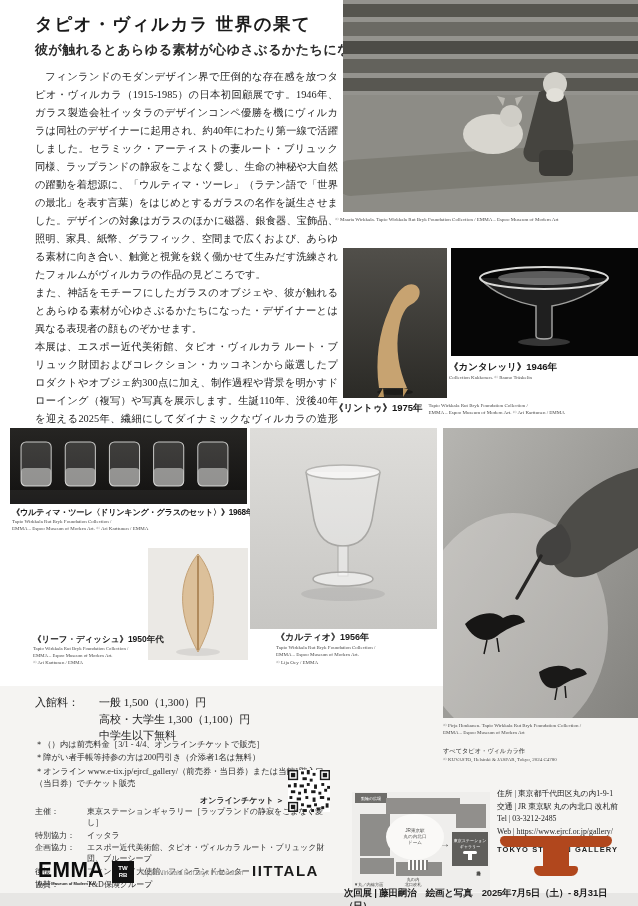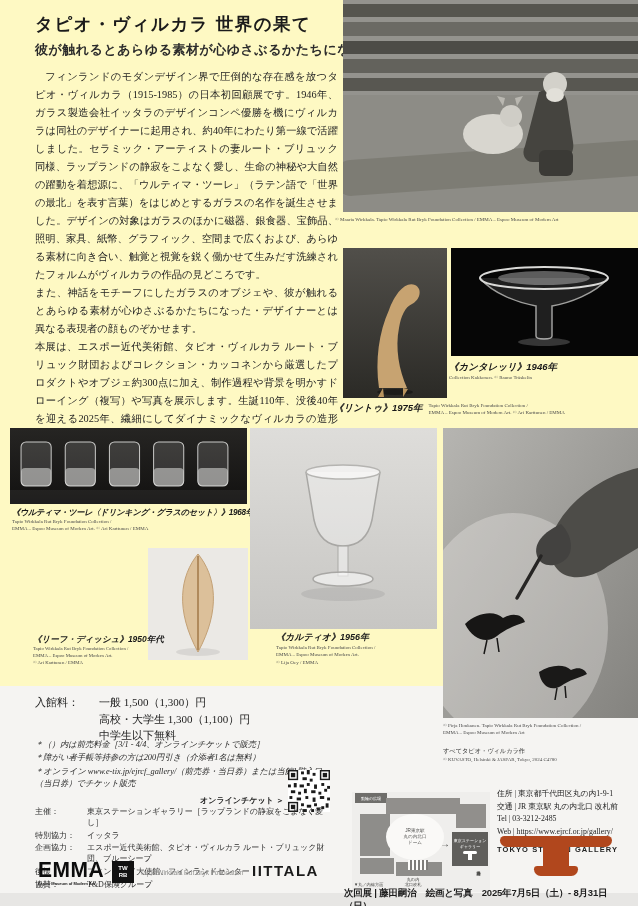--- a/index.html
+++ b/index.html
@@ -1,31 +1,31 @@
 <!DOCTYPE html>
 <html><head>
 <meta charset="utf-8">
 <style>
   html,body{margin:0;padding:0;background:#d8d8d6;}
-  .page{position:relative;width:638px;height:906px;background:#fef9c3;margin:0 auto;
+  .page{position:relative;width:638px;height:906px;background:#ffffff;margin:0 auto;
         font-family:"Liberation Serif",serif;color:#2a2a2a;overflow:hidden;}
   .abs{position:absolute;}
   .pre{white-space:pre-line;}
   .band{background:#f5f4f2;}
   .strip{background:#e7e6e4;}
   .title{font-family:"Liberation Sans",sans-serif;font-weight:700;font-size:17.5px;
          letter-spacing:1.5px;color:#1b1b1b;}
   .subtitle{font-family:Liberation Sans, sans-serif;font-weight:700;font-size:13px;
             letter-spacing:.5px;color:#2b2b2b;}
   .body-text{font-size:10.3px;line-height:18px;text-align:justify;color:#232323;}
   .body-text p{margin:0;}
   .body-text p.indent{text-indent:1em;}
   .ph{position:absolute;overflow:hidden;}
   .ph svg{display:block;width:100%;height:100%;}
-  .cap-t{font-family:"Liberation Sans",sans-serif;font-weight:700;font-size:9px;color:#191919;font-style:italic;}
+  .cap-t{font-family:"Liberation Sans",sans-serif;font-weight:700;font-size:9px;color:#191919;}
   .cap-c{font-size:5px;line-height:1.45;color:#4a4a4a;}
   .adm{font-size:11px;line-height:1.5;color:#1f1f1f;display:flex;}
   .adm .lab{width:64px;font-weight:400;}
   .notes{font-size:8.3px;line-height:1.5;color:#2a2a2a;}
   .notes div{margin-bottom:1px;}
   .online{font-family:"Liberation Sans",sans-serif;font-weight:700;font-size:8px;color:#222;text-align:right;}
   .credits{font-size:8px;line-height:1.35;color:#2e2e2e;}
   .credits .row{display:flex;margin-bottom:2px;}
   .credits .role{width:52px;flex:0 0 52px;}
   .credits .val{width:252px;}
@@ -231,21 +231,21 @@
 
   <div class="abs adm" style="left:35px;top:694px;width:310px;">
     <div class="lab">入館料：</div>
     <div>
       <div>一般 1,500（1,300）円</div>
       <div>高校・大学生 1,300（1,100）円</div>
       <div>中学生以下無料</div>
     </div>
   </div>
 
-  <div class="abs notes" style="left:35px;top:739px;width:300px;font-style:italic;">
+  <div class="abs notes" style="left:35px;top:739px;width:300px;">
     <div>＊（）内は前売料金［3/1 - 4/4、オンラインチケットで販売］</div>
     <div>＊障がい者手帳等持参の方は200円引き（介添者1名は無料）</div>
     <div>＊オンライン www.e-tix.jp/ejrcf_gallery/（前売券・当日券）または当館1階入口（当日券）でチケット販売</div>
   </div>
 
   <div class="abs online" style="left:150px;top:789px;width:134px;margin-top:6px;">オンラインチケット ＞</div>
   <div class="abs" style="left:288px;top:770px;width:42px;height:42px;">
     <svg viewBox="0 0 29 29" width="42" height="42">
       <rect width="29" height="29" fill="#fff"></rect>
       <g fill="#1c1c1c">

